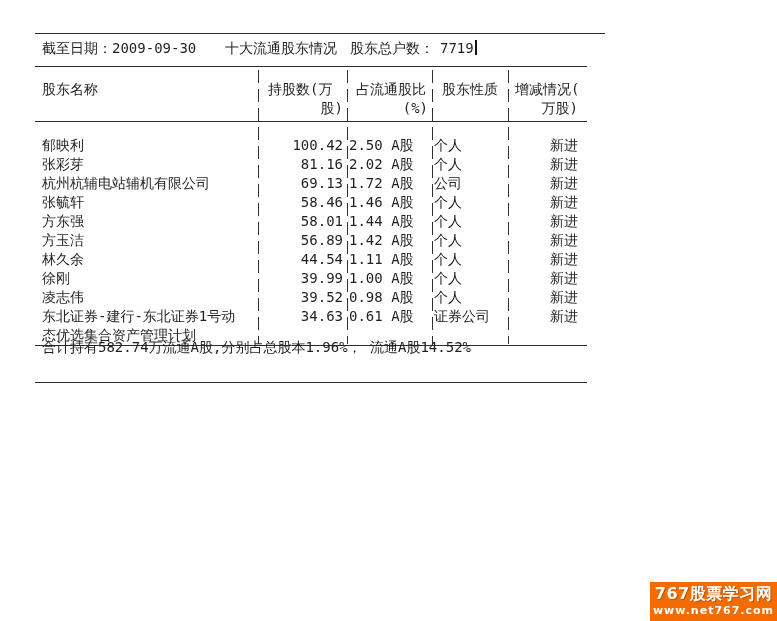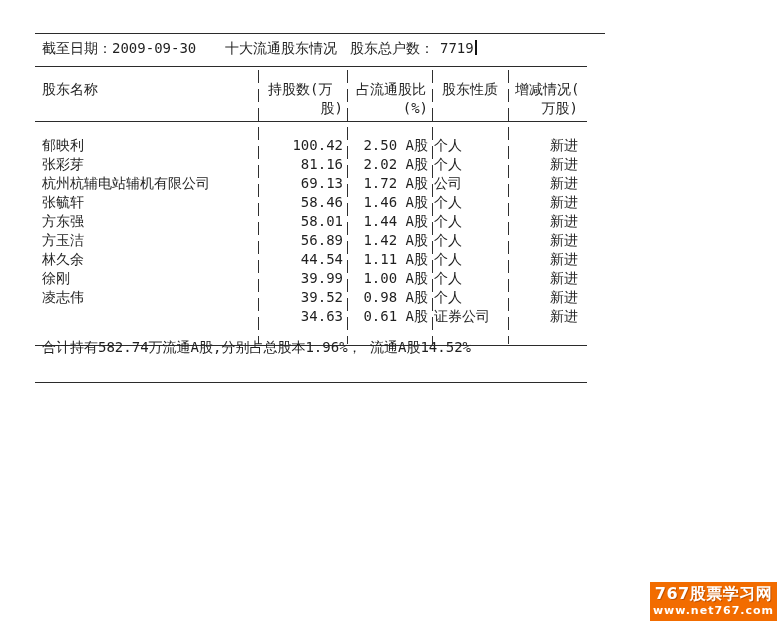--- a/index.html
+++ b/index.html
@@ -23,21 +23,21 @@
     display:inline-block;width:2px;height:15px;
     background:#111;vertical-align:-2px;margin-left:1px;
   }
   .rows{position:absolute;left:35px;top:136px;width:552px;}
   .trow{position:relative;height:19px;}
   .trow.tall{height:38px;}
   .cell{position:absolute;top:0;white-space:nowrap;}
   .c-name{left:7px;width:216px;text-align:left;}
   .tall .c-name{width:200px;white-space:normal;word-break:break-all;line-height:19px;}
   .c-shares{left:225px;width:83px;text-align:right;}
-  .c-ratio{left:314px;width:79px;text-align:right;}
+  .c-ratio{left:314px;width:79px;}
   .c-nature{left:399px;width:72px;text-align:left;}
   .c-change{left:477px;width:66px;text-align:right;}
   .hdr-r{text-align:right;}
   .watermark{
     position:absolute;left:650px;top:582px;width:127px;height:39px;
     text-align:center;color:#fff;font-weight:bold;
     font-family:"DejaVu Sans","Liberation Sans",sans-serif;
   }
   .wm-name{font-size:16px;line-height:20px;margin-top:2px;letter-spacing:.5px;
     text-shadow:1px 1px 0 rgba(150,60,0,.55);}
@@ -134,20 +134,21 @@
       <span class="cell c-change">新进</span>
     </div>
     <div class="trow">
       <span class="cell c-name">凌志伟</span>
       <span class="cell c-shares">39.52</span>
       <span class="cell c-ratio">0.98 A股</span>
       <span class="cell c-nature">个人</span>
       <span class="cell c-change">新进</span>
     </div>
     <div class="trow tall">
+      <span class="cell c-name">东北证券-建行-东北证券1号动态优选集合资产管理计划</span>
       <span class="cell c-shares">34.63</span>
       <span class="cell c-ratio">0.61 A股</span>
       <span class="cell c-nature">证券公司</span>
       <span class="cell c-change">新进</span>
     </div>
   </div>
 
   <div class="abs" style="left:42px;top:338px;">合计持有582.74万流通A股,分别占总股本1.96%， 流通A股14.52%</div>
 
   <div class="watermark" style="background: rgb(242, 108, 0);">

